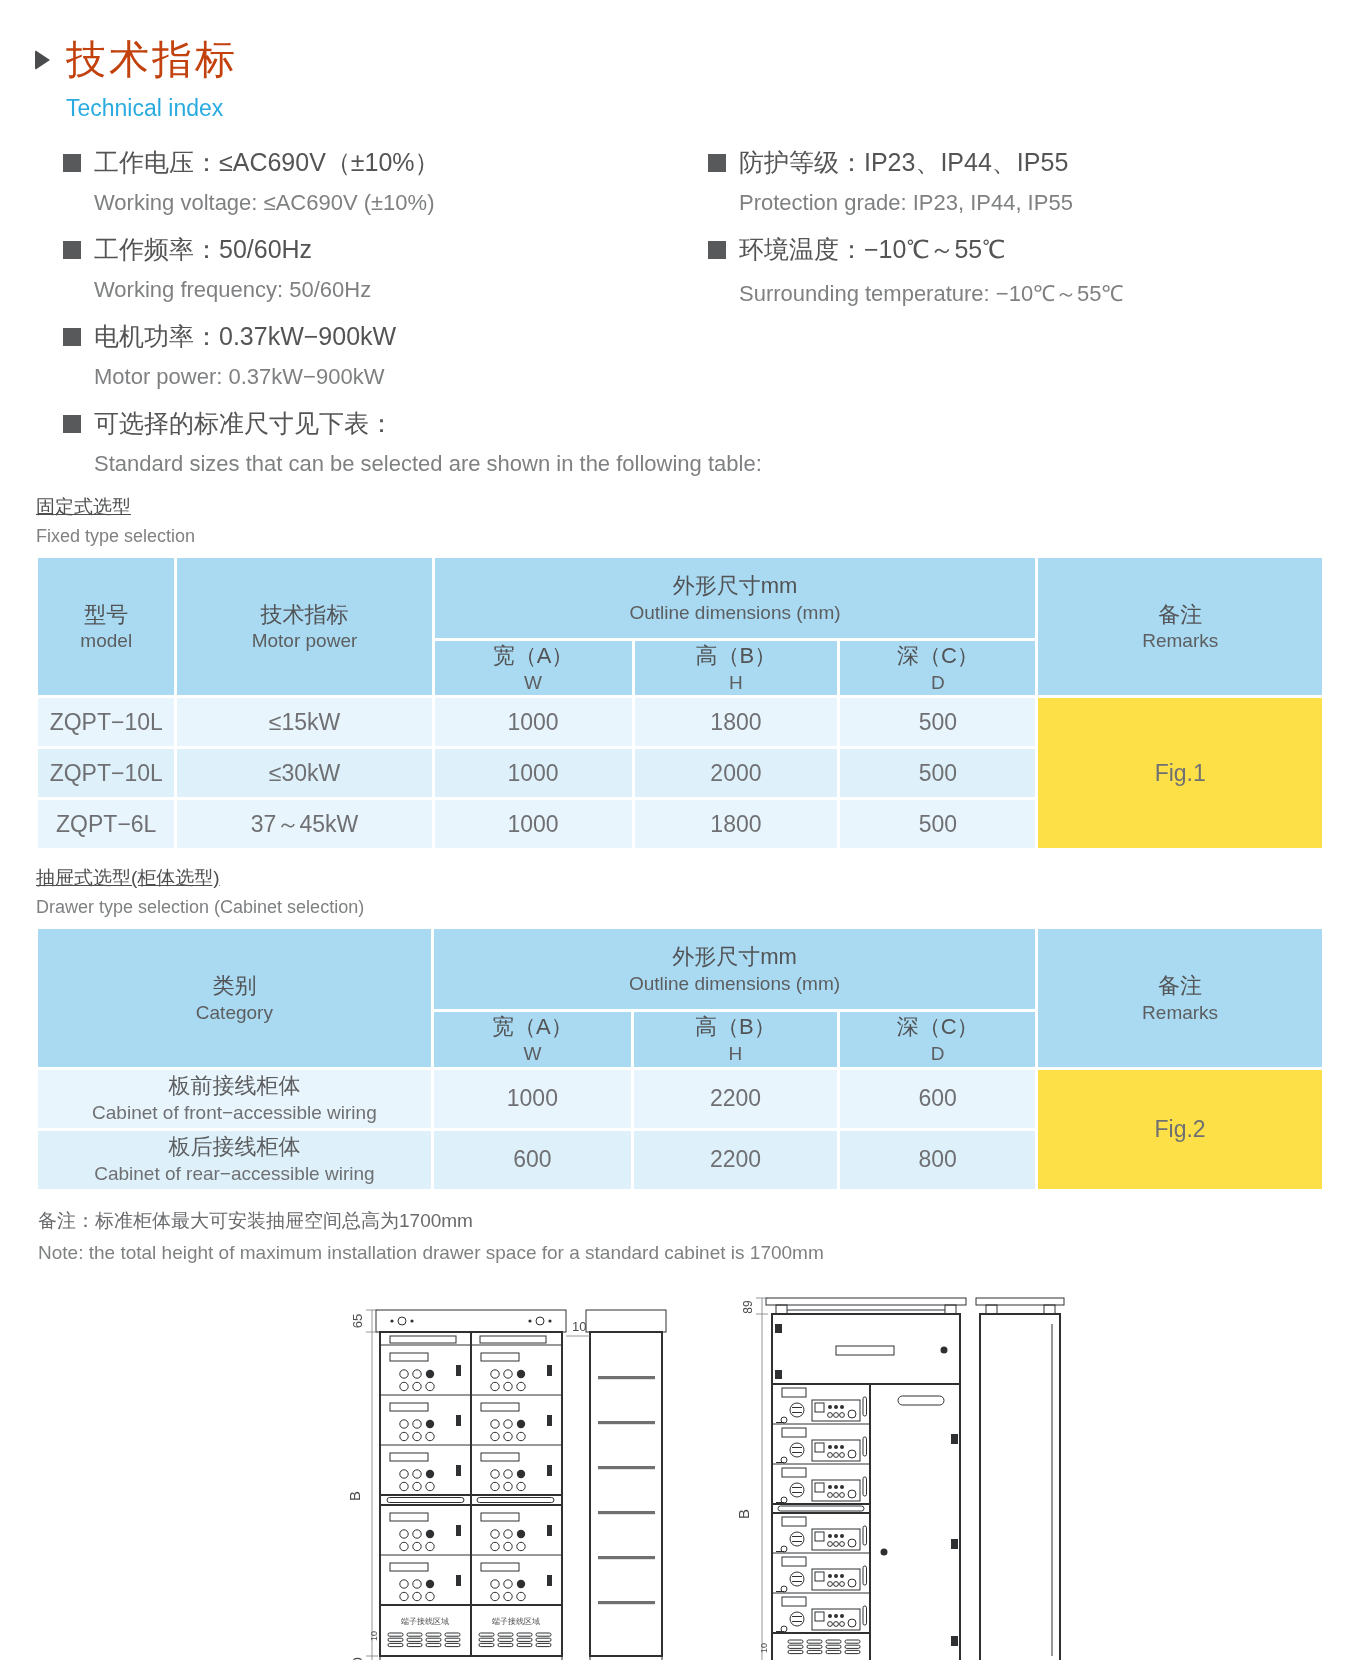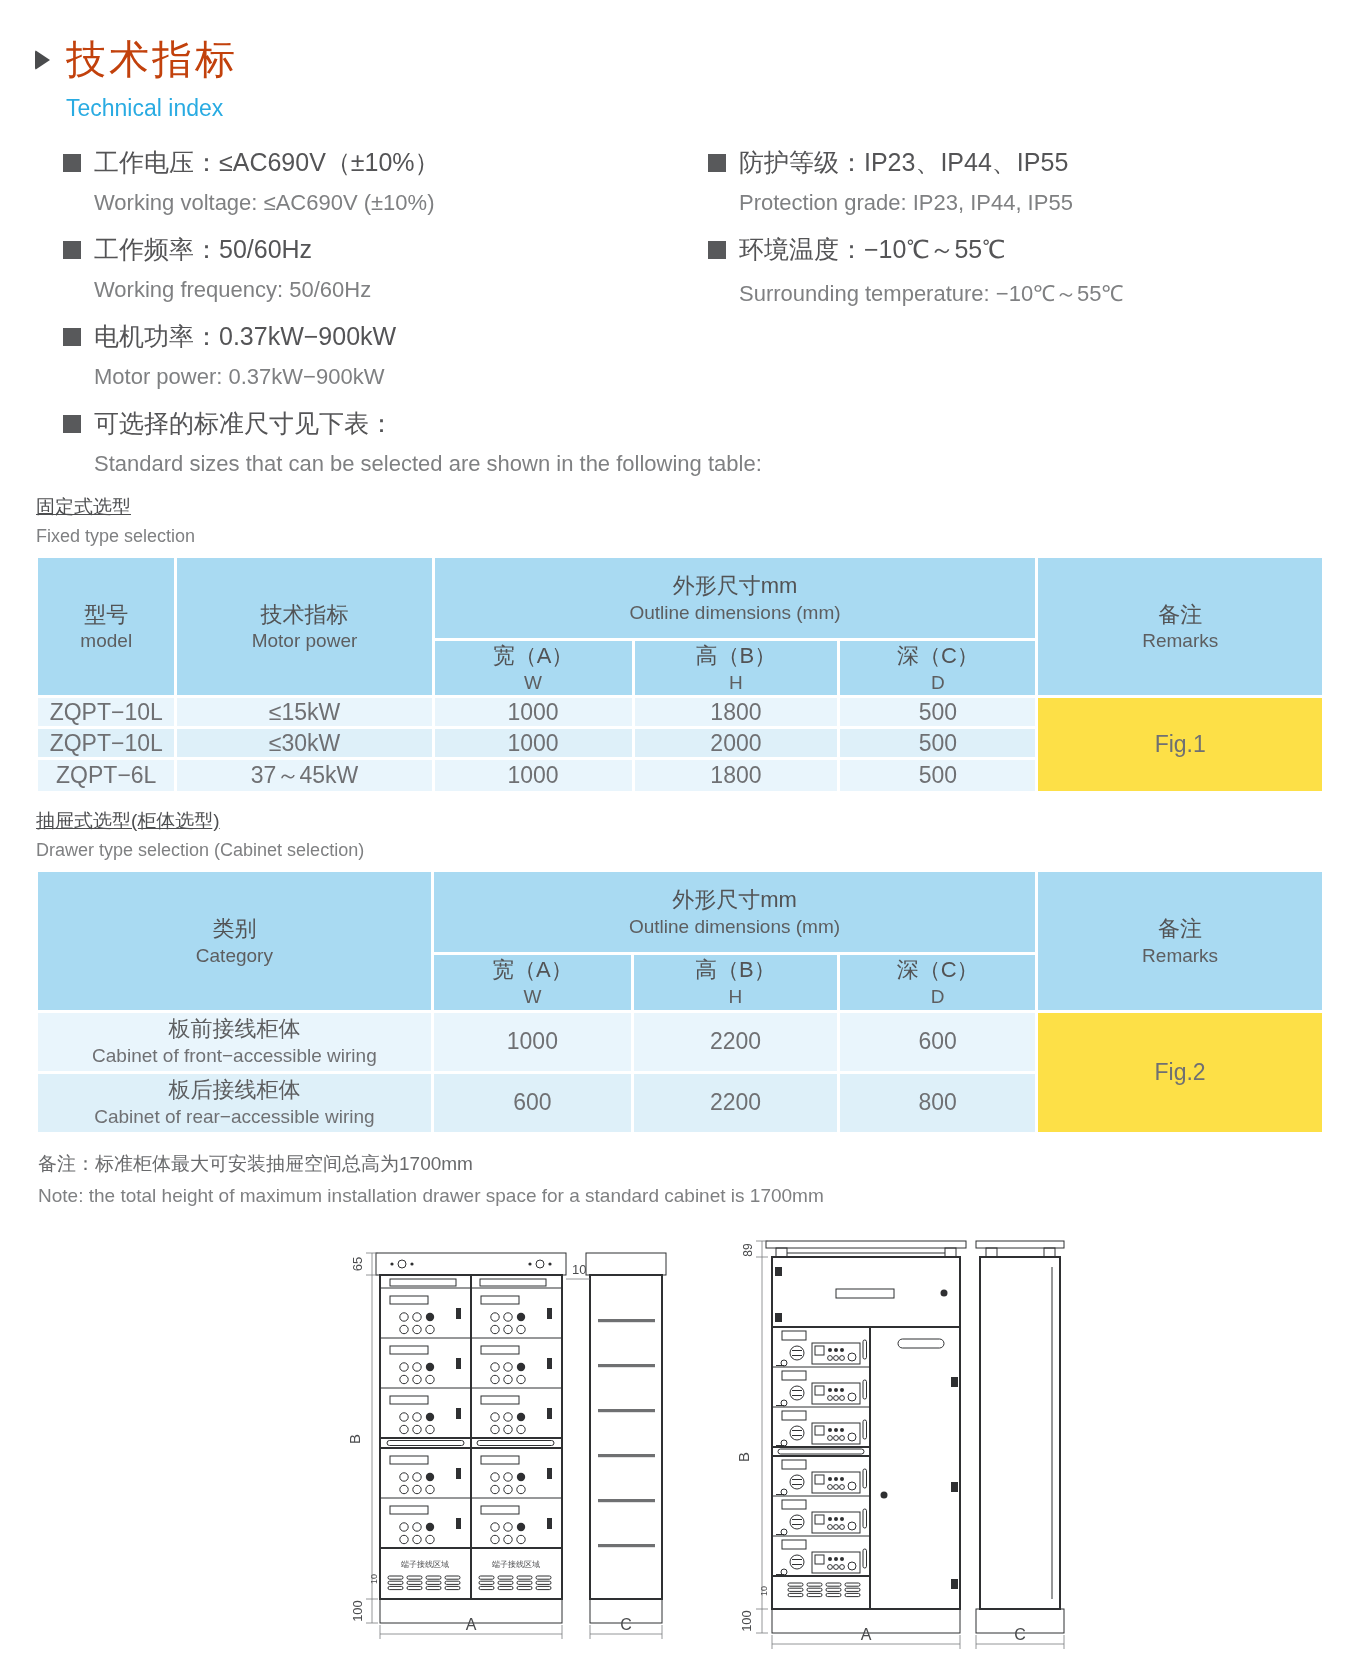--- a/index.html
+++ b/index.html
@@ -26,21 +26,21 @@
   .sec-en { font-size:18px; color:#7f8082; margin-top:6px; }
 
   
   table.spec-table { border-collapse:separate; border-spacing:3px; table-layout:fixed; margin:8px 32px 0 35px; }
   .spec-table td { text-align:center; vertical-align:middle; }
   .spec-table td.hd { background:#a9daf2; color:#525355; }
   .hd .cn { font-size:22px; line-height:1.35; }
   .hd .en { font-size:19px; color:#5d5e60; line-height:1.3; }
   tr.h1 td { height:80px; }
   tr.h2 td { height:52px; }
-  td.dc { background:#e9f5fc; font-size:23px; color:#6f7073; height:28px; }
+  td.dc { background:#e9f5fc; font-size:23px; color:#6f7073; height:48px; }
   tr.alt td.dc { background:#def0f9; }
   td.rem { background:#fde047; font-size:23px; color:#6f7073; }
   td.dc .cn2 { font-size:22px; color:#5c5d5f; line-height:1.3; }
   td.dc .en2 { font-size:19px; color:#6f7073; line-height:1.3; }
   table.t2 td.dc { height:58px; }
 
   
   .note { margin:16px 0 0 38px; }
   .note-cn { font-size:19px; color:#696a6c; }
   .note-en { font-size:19px; color:#7f8082; margin-top:8px; }

